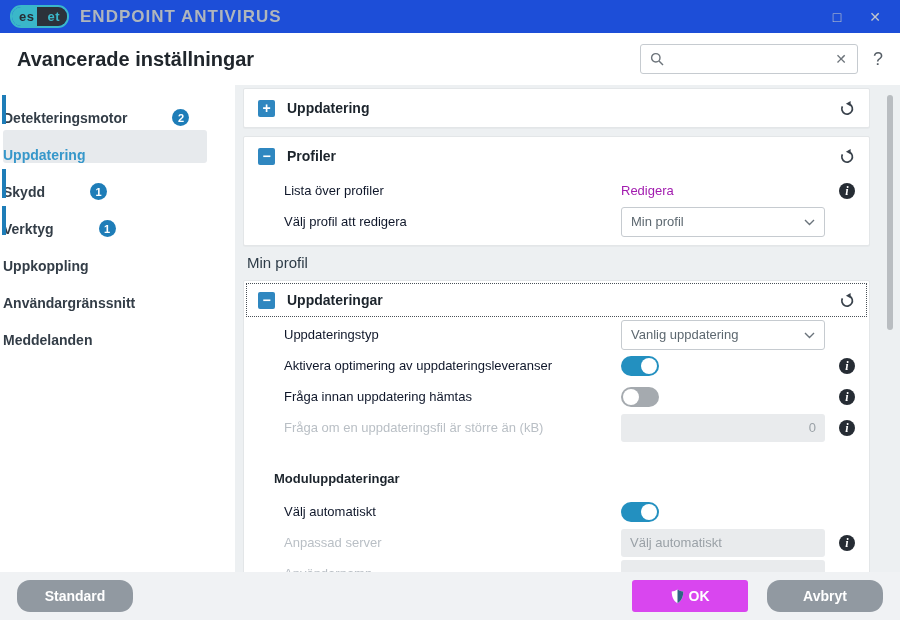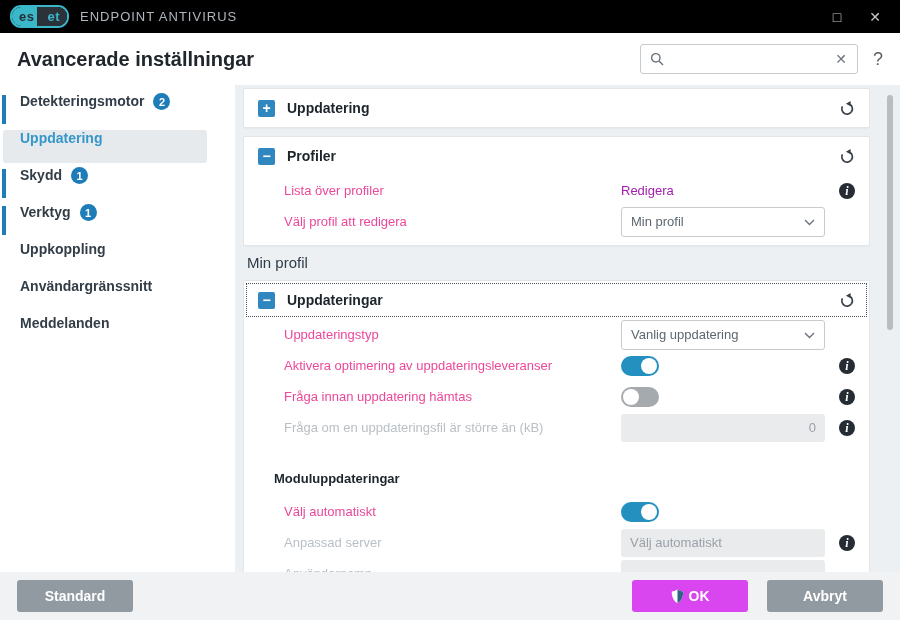--- a/index.html
+++ b/index.html
@@ -1,54 +1,54 @@
 <!DOCTYPE html>
 <html><head>
 <meta charset="utf-8">
 <style>
   * { margin:0; padding:0; box-sizing:border-box; }
   html,body { width:900px; height:620px; }
   body { font-family:"Liberation Sans", sans-serif; }
   .window { width:900px; height:620px; display:flex; flex-direction:column; background:#edf0f2; overflow:hidden; position:relative; }
 
   
-  .titlebar { flex:0 0 33px; background:#000000; display:flex; align-items:center; padding:0 10px; }
+  .titlebar { flex:0 0 33px; background:#1d4ed8; display:flex; align-items:center; padding:0 10px; }
   .logo { display:inline-flex; border:2px solid #3ab7c9; border-radius:11px; overflow:hidden; font-weight:bold; font-size:13px; line-height:1; letter-spacing:0.5px; }
   .logo-es { background:#3ab7c9; color:#272d35; padding:3px 3px 3px 7px; }
   .logo-et { background:#2c323a; color:#3ab7c9; padding:3px 7px 3px 10px; }
-  .app-name { color:#b0b6bc; font-size:13px; font-weight:400; letter-spacing:1px; margin-left:11px; }
+  .app-name { color:#b0b6bc; font-size:17px; font-weight:700; letter-spacing:1px; margin-left:11px; }
   .win-controls { margin-left:auto; display:flex; align-items:center; gap:8px; }
   .winbtn { color:#c2c7cc; font-size:14px; width:30px; height:26px; display:flex; align-items:center; justify-content:center; cursor:pointer; }
 
   
   .header { flex:0 0 52px; background:#ffffff; display:flex; align-items:center; padding:0 17px; }
   .page-title { font-size:20px; font-weight:700; color:#20262c; }
   .search-box { margin-left:auto; width:218px; height:30px; background:#fff; border:1px solid #c6cbd0; border-radius:3px; display:flex; align-items:center; padding:0 9px; }
   .search-box input { flex:1; border:none; outline:none; font-size:13px; color:#333; min-width:0; background:transparent; font-family:inherit; }
   .clear-x { color:#6d747b; font-size:14px; cursor:pointer; padding:0 1px; }
   .help-q { color:#565e66; font-size:18px; font-weight:400; margin-left:15px; cursor:pointer; }
 
   
   .body { flex:1; display:flex; min-height:0; }
   .sidebar { flex:0 0 235px; background:#ffffff; padding-top:8px; }
-  .side-item { position:relative; height:33px; display:flex; align-items:flex-start; padding-left:17px; margin:0 28px 4px 3px; font-size:14px; font-weight:600; color:#333d47; cursor:pointer; border-radius:3px; }
+  .side-item { position:relative; height:33px; display:flex; align-items:flex-end; margin:0 28px 4px 3px; font-size:14px; font-weight:600; color:#333d47; cursor:pointer; border-radius:3px;gap:36px; }
   .side-item.selected { background:#e7eaed; color:#3697ca; }
   .side-item .accent-bar { position:absolute; left:-1px; top:2px; bottom:2px; width:4px; background:#1e7db8; }
   .badge { margin-left:9px; min-width:17px; height:17px; border-radius:50%; background:#1e7db8; color:#fff; font-size:11px; font-weight:700; display:flex; align-items:center; justify-content:center; }
 
   .main { flex:1; position:relative; padding:3px 30px 0 8px; overflow:hidden; }
   .card { background:#fff; border:1px solid #e3e6e8; border-radius:2px; margin-bottom:8px; box-shadow:0 1px 1px rgba(0,0,0,0.03); }
   .card-header { display:flex; align-items:center; height:38px; padding:0 14px; cursor:pointer; }
   .card-header.focused { outline:1px dotted #4a5158; outline-offset:-3px; }
   .exp-icon { width:17px; height:17px; border-radius:2px; background:#2f87c0; color:#fff; font-size:14px; font-weight:700; line-height:1; display:flex; align-items:center; justify-content:center; flex:0 0 17px; }
   .card-title { margin-left:12px; font-size:14px; font-weight:700; color:#1c242c; }
   .undo-btn { margin-left:auto; cursor:pointer; display:flex; align-items:center; }
 
   .row { display:flex; align-items:center; min-height:31px; padding:0 14px 0 40px; }
-  .row .lbl { flex:1; font-size:13px; color:#ec4899; padding-right:8px; }
+  .row .lbl { flex:1; font-size:13px; color:#0f172a; padding-right:8px; }
   .row .lbl.disabled { color:#b9bfc5; }
   .ctrl { width:204px; display:flex; align-items:center; flex:0 0 204px; }
   .info-col { width:30px; flex:0 0 30px; display:flex; justify-content:flex-end; align-items:center; }
   .info-dot { width:16px; height:16px; border-radius:50%; background:#262c34; color:#fff; font-family:"Liberation Serif", serif; font-weight:700; font-style:italic; font-size:12px; line-height:1; display:flex; align-items:center; justify-content:center; cursor:pointer; }
 
   .link { color:#a21caf; font-size:13px; cursor:pointer; }
   .dropdown { width:204px; height:30px; background:#fff; border:1px solid #c6cbd0; border-radius:3px; display:flex; align-items:center; padding:0 9px; font-size:13px; color:#5d6870; cursor:pointer; }
   .dropdown .chev { margin-left:auto; }
   .dis-input { width:204px; height:28px; background:#e9ebed; border-radius:3px; display:flex; align-items:center; padding:0 9px; font-size:13px; color:#9aa1a7; }
   .dis-input.num { justify-content:flex-end; }
@@ -61,21 +61,21 @@
   .toggle.off .knob { left:2px; }
 
   .section-label { font-size:15px; color:#2e3c48; margin:6px 0 9px 4px; }
   .subhead { font-size:13px; font-weight:700; color:#1c242c; padding-left:30px; margin:28px 0 10px 0; }
 
   .scroll-thumb { position:absolute; right:7px; top:10px; width:6px; height:235px; border-radius:3px; background:#b9bdc1; cursor:pointer; }
 
   
   .footer { flex:0 0 48px; background:#f0f2f4; display:flex; align-items:center; padding:0 17px; }
   .btn { height:32px; min-width:116px; border:none; border-radius:3px; font-family:inherit; font-size:14px; font-weight:700; color:#fff; display:flex; align-items:center; justify-content:center; gap:5px; cursor:pointer; padding:0 14px; }
-  .btn.gray { background:#9199a1; }
+  .btn.gray { background:#9199a1;border-radius:13px; }
   .btn.blue { background:#d946ef; margin-left:auto; }
   .btn + .btn.gray { margin-left:19px; }
 </style>
 </head>
 <body>
 
 <div class="window">
 
   <div class="titlebar">
     <span class="logo">

